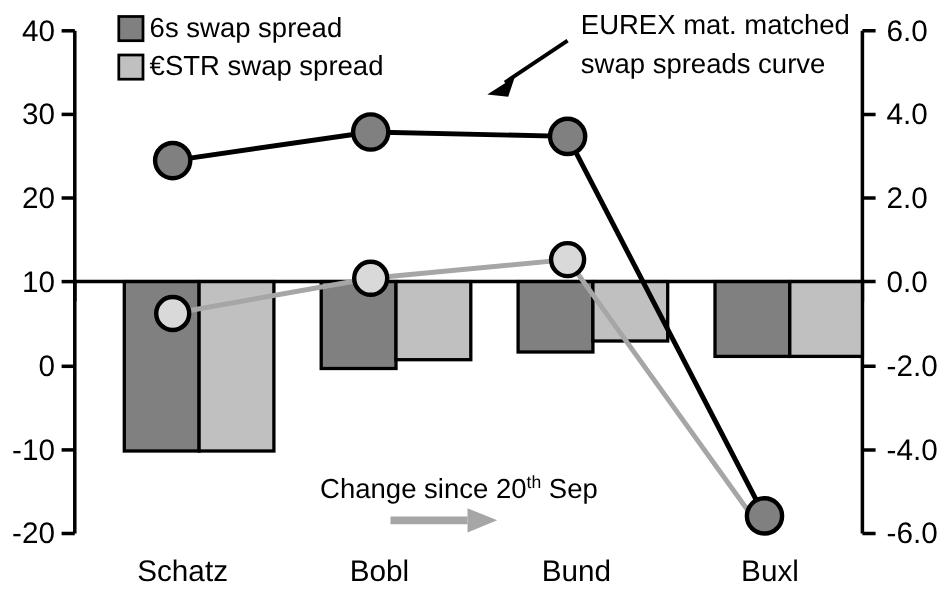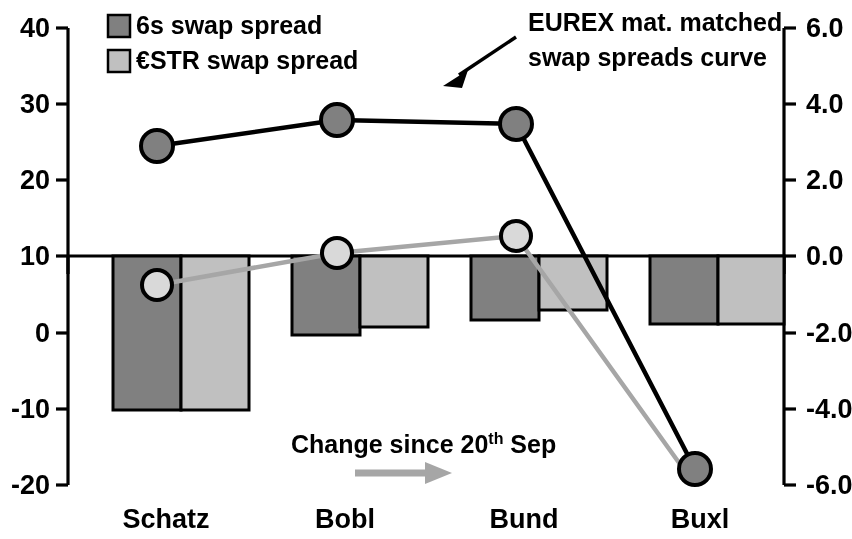--- a/index.html
+++ b/index.html
@@ -10,21 +10,20 @@
   body {
     width: 852px;
     height: 539px;
     font-family: "Liberation Sans", sans-serif;
     overflow: hidden;
   }
   #chart-root {
     position: relative;
     width: 852px;
     height: 539px;
-    font-weight: bold;
   }
   svg#chart-svg {
     display: block;
     width: 852px;
     height: 539px;
   }
   .axis-tick-label {
     font-family: "Liberation Sans", sans-serif;
     font-size: 27px;
     fill: #000000;

